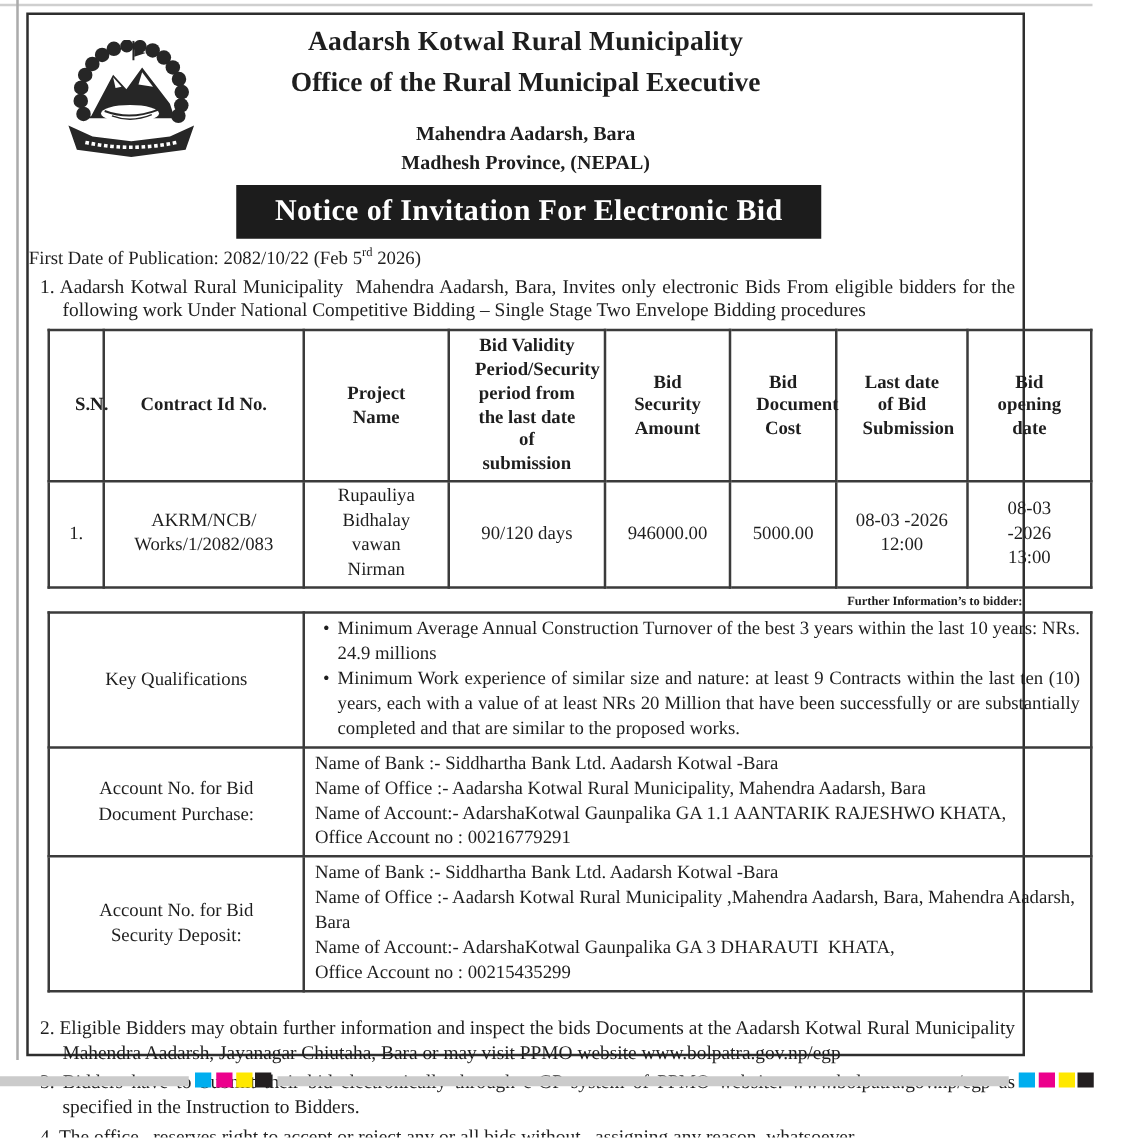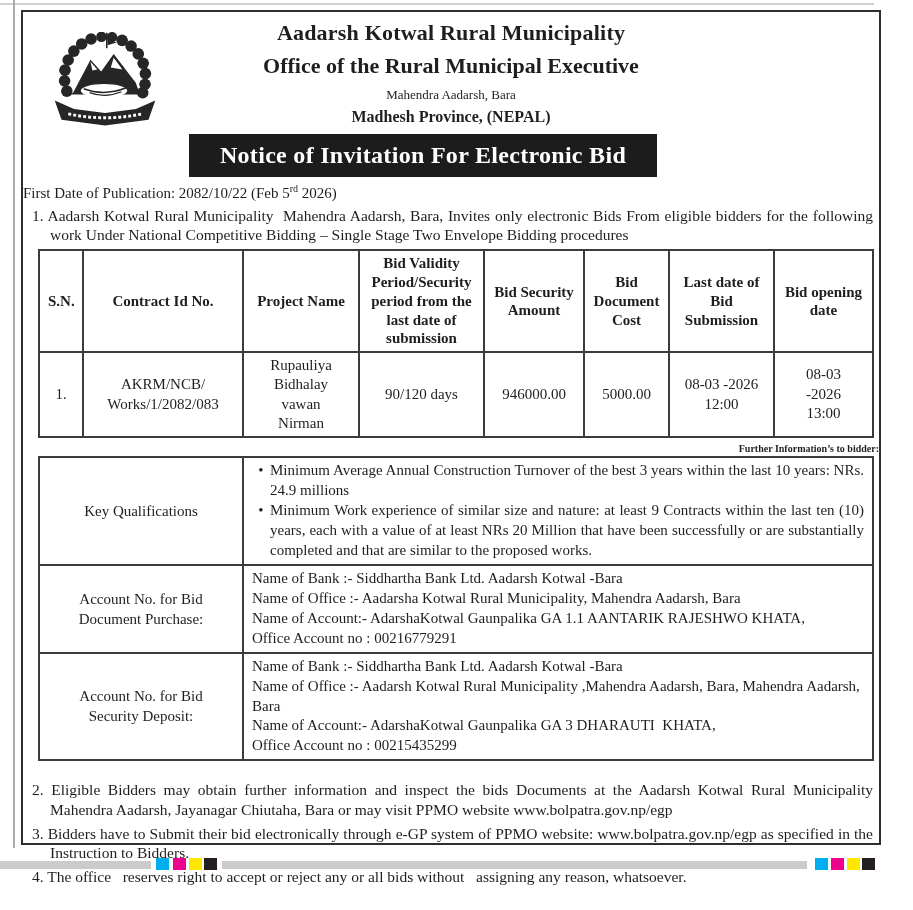--- a/index.html
+++ b/index.html
@@ -11,32 +11,32 @@
     overflow: hidden;
   }
 
   
   .top-rule  { position: absolute; top: 3px; left: 0; width: 874px; height: 2px; background: #cfcfcf; }
   .left-rule { position: absolute; top: 0; left: 13px; width: 2px; height: 848px; background: #ababab; }
 
   
   .page {
     position: absolute; left: 21px; top: 10px;
-    width: 860px; height: 835px;
+    width: 799px; height: 835px;
     border: 2px solid #2e2e2e;
     background: #fff;
     padding-top: 8px;
   }
 
   .logo { position: absolute; left: 24px; top: 20px; width: 116px; height: 102px; }
 
   .header { text-align: center; }
   .h-line1 { font-size: 22px; font-weight: bold; letter-spacing: 0.2px; }
   .h-line2 { font-size: 22px; font-weight: bold; margin-top: 7px; }
-  .h-line3 { font-size: 13px; font-weight: normal; margin-top: 8px; }
+  .h-line3 { font-size: 16px; font-weight: bold; margin-top: 20px; }
   .h-line4 { font-size: 16px; font-weight: bold; margin-top: 5px; }
 
   .banner {
     margin-left: 166px; margin-top: 8px;
     width: 468px; height: 43px;
     background: #1c1c1c; color: #ffffff;
     font-size: 24px; font-weight: bold;
     text-align: center; line-height: 42px;
     letter-spacing: 0.3px;
   }
@@ -48,21 +48,21 @@
     font-size: 15.5px; line-height: 1.24; text-align: justify;
     padding-left: 22px; text-indent: -18px;
     margin: 4px 6px 0 5px;
     white-space: pre-wrap;
   }
 
   table { border-collapse: collapse; margin-left: 15px; width: 834px; table-layout: fixed; }
   td, th { border: 2px solid #3b3b3b; font-size: 15px; vertical-align: middle; }
 
   .bid-table { margin-top: 5px; }
-  .bid-table th { font-weight: bold; text-align: center; padding: 3px 8px; height: 100px; line-height: 1.25; }
+  .bid-table th { font-weight: bold; text-align: center; padding: 3px 20px; height: 100px; line-height: 1.25; }
   .bid-table td { text-align: center; padding: 2px 3px; height: 85px; line-height: 1.3; }
 
   .fi-title { font-weight: bold; font-size: 10px; margin: 5px 0 2px 4px; text-align: right; }
 
   .info-table td.lbl { text-align: center; padding: 4px 24px; line-height: 1.35; }
   .info-table td.val { text-align: left; padding: 3px 8px 3px 8px; line-height: 1.33; }
   .info-table tr.r-kq  td { height: 100px; }
   .info-table tr.r-ap  td { height: 81px; }
   .info-table tr.r-as  td { height: 106px; }
 

